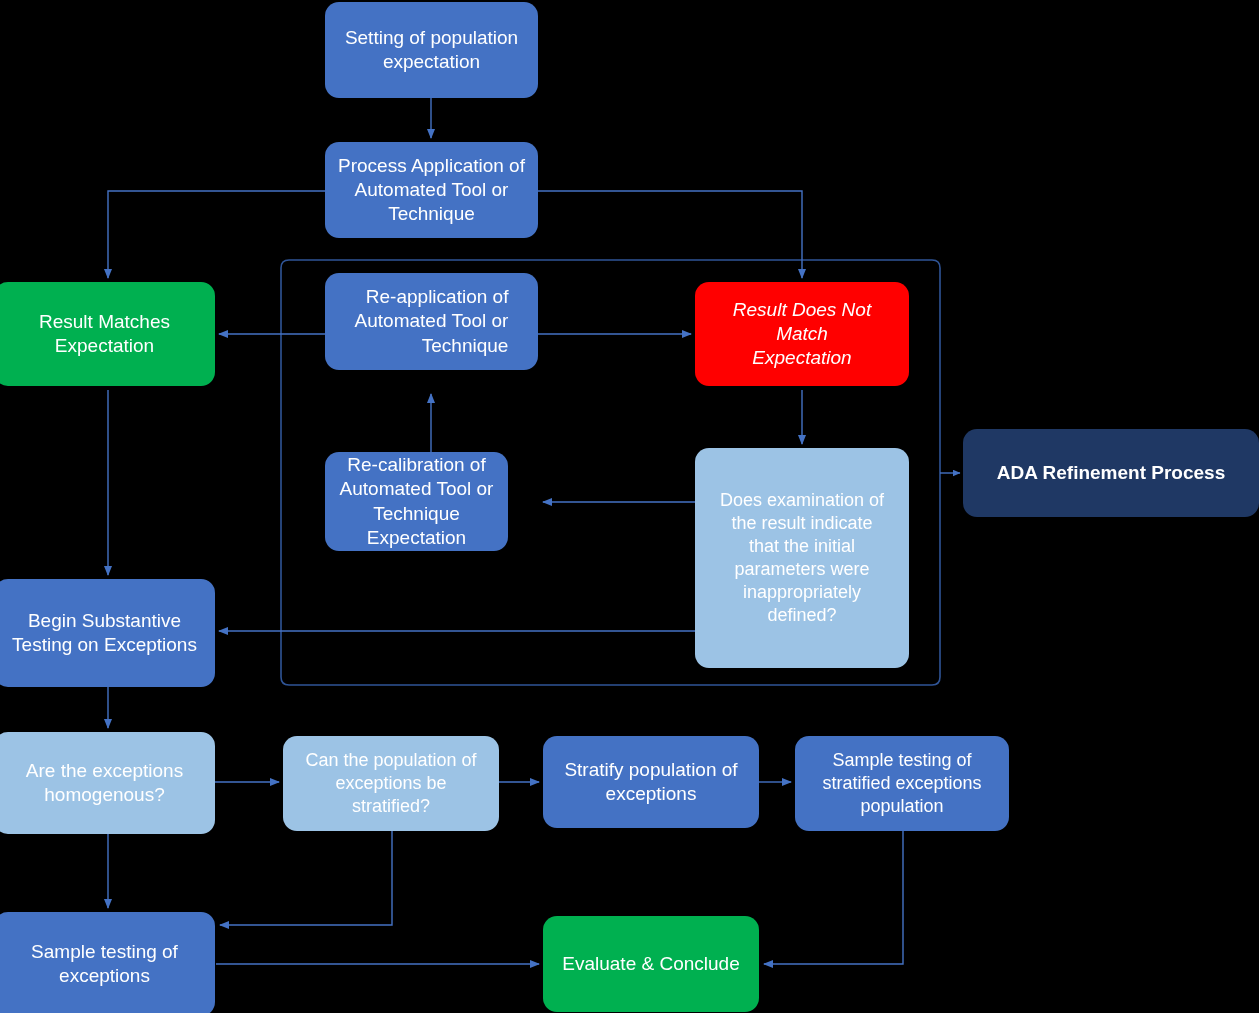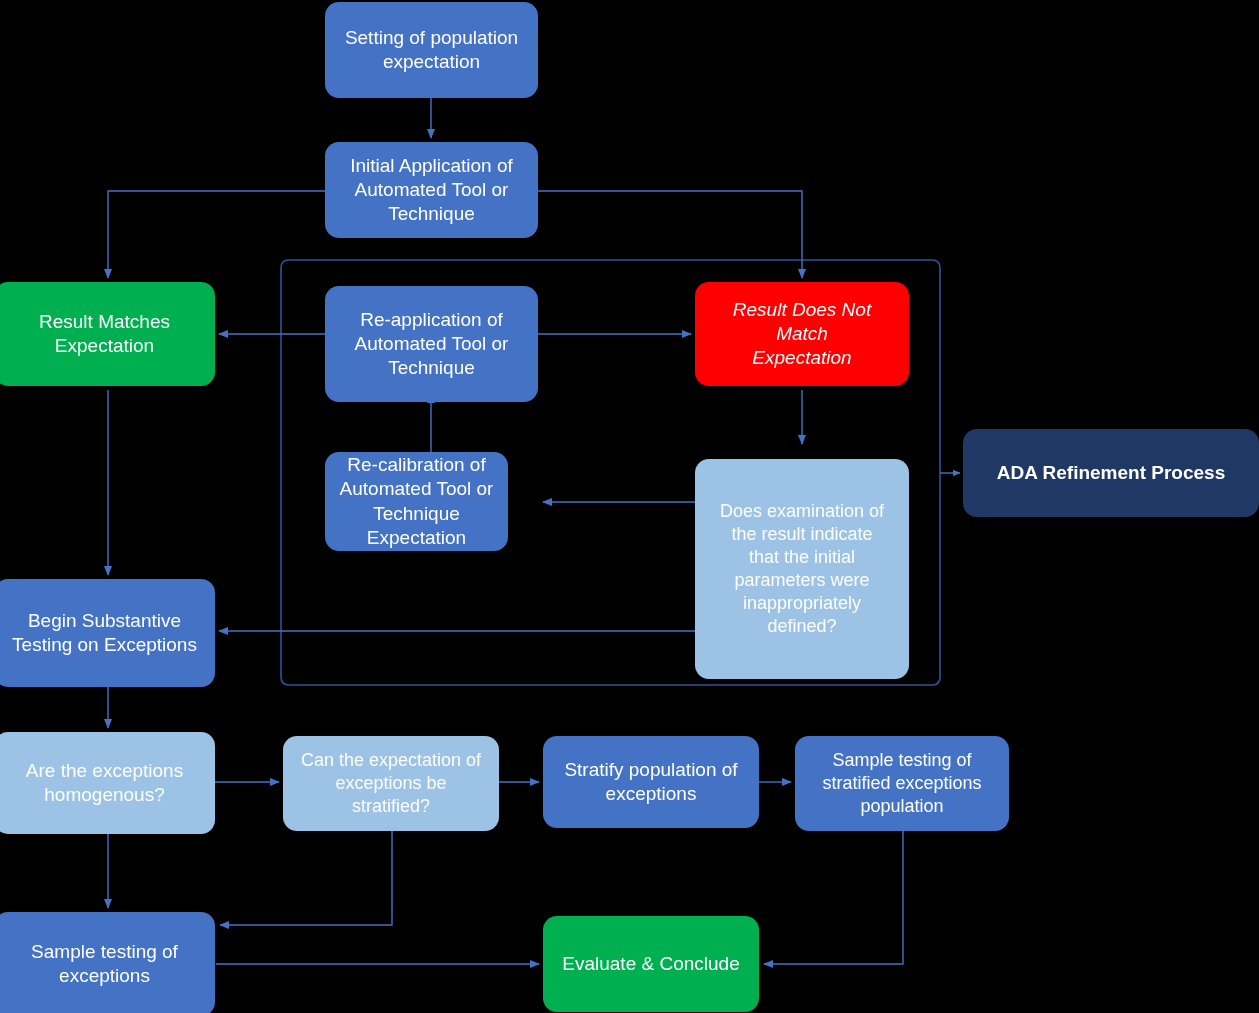--- a/index.html
+++ b/index.html
@@ -110,52 +110,52 @@
       <path d="M903,831 L903,964 L764,964" marker-end="url(#ah)"></path>
 
       <path d="M216,964 L539,964" marker-end="url(#ah)"></path>
 
     </g>
   </svg>
 
   <div class="node n-blue fs19" style="left:325px; top:2px; width:213px; height:96px;">Setting of population
 expectation</div>
 
-  <div class="node n-blue fs19" style="left:325px; top:142px; width:213px; height:96px;">Initial Application of
+  <div class="node n-blue fs19" style="left:325px; top:142px; width:213px; height:96px;">Process Application of
 Automated Tool or
 Technique</div>
 
   <div class="node n-green fs19" style="left:-6px; top:282px; width:221px; height:104px;">Result Matches
 Expectation</div>
 
-  <div class="node n-blue fs19" style="left:325px; top:286px; width:213px; height:116px;">Re-application of
+  <div class="node n-blue fs19" style="left:325px; top:273px; width:213px; height:97px;text-align:right;">Re-application of
 Automated Tool or
 Technique</div>
 
   <div class="node n-red fs19" style="left:695px; top:282px; width:214px; height:104px;">Result Does Not Match
 Expectation</div>
 
   <div class="node n-blue fs19" style="left:325px; top:452px; width:183px; height:99px;">Re-calibration of
 Automated Tool or
 Technique Expectation</div>
 
-  <div class="node n-lightblue fs18" style="left:695px; top:448px; width:214px; height:220px;margin-top:11px;">Does examination of
+  <div class="node n-lightblue fs18" style="left:695px; top:448px; width:214px; height:220px;">Does examination of
 the result indicate
 that the initial
 parameters were
 inappropriately
 defined?</div>
 
   <div class="node n-blue fs19" style="left:-6px; top:579px; width:221px; height:108px;">Begin Substantive
 Testing on Exceptions</div>
 
   <div class="node n-lightblue fs19" style="left:-6px; top:732px; width:221px; height:102px;">Are the exceptions
 homogenous?</div>
 
-  <div class="node n-lightblue fs18" style="left:283px; top:736px; width:216px; height:95px;">Can the expectation of
+  <div class="node n-lightblue fs18" style="left:283px; top:736px; width:216px; height:95px;">Can the population of
 exceptions be
 stratified?</div>
 
   <div class="node n-blue fs19" style="left:543px; top:736px; width:216px; height:92px;">Stratify population of
 exceptions</div>
 
   <div class="node n-blue fs18" style="left:795px; top:736px; width:214px; height:95px;">Sample testing of
 stratified exceptions
 population</div>
 

